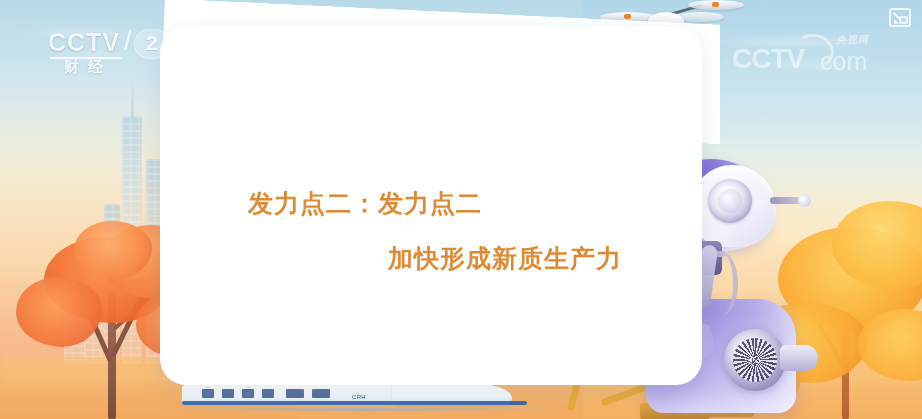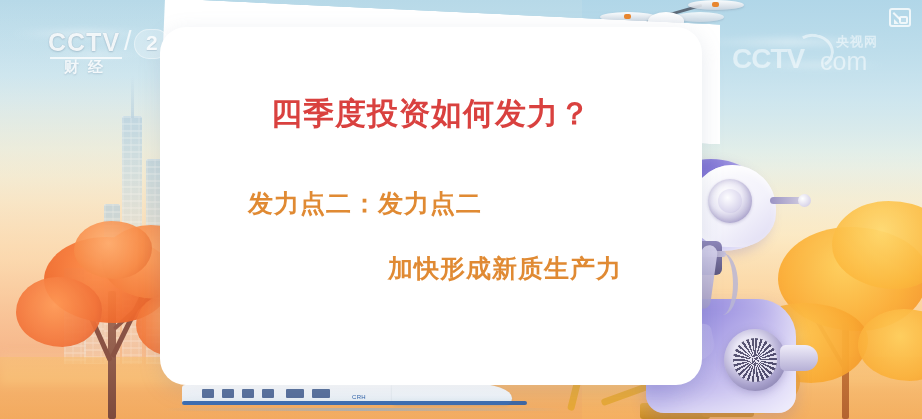--- a/index.html
+++ b/index.html
@@ -283,21 +283,21 @@
     white-space:nowrap;
   }
   .subline {
     position:absolute;
     font-size:25px; font-weight:bold;
     color:#e08a33;
     letter-spacing:1px;
     white-space:nowrap;
   }
   .subline.l1 { left:88px; top:160px; }
-  .subline.l2 { left:228px; top:225px; }
+  .subline.l2 { left:228px; top:215px; }
 
   
   .cctv2 {
     position:absolute; left:48px; top:28px; width:128px; height:48px;
     opacity:.9;
   }
   .cctv2-text {
     position:absolute; left:0; top:0;
     font-size:25px; font-weight:bold; letter-spacing:1px;
     color:rgba(255,255,255,.92);
@@ -345,22 +345,23 @@
   .wm-arc {
     position:absolute; left:62px; top:0px; width:40px; height:34px;
     border:3px solid rgba(255,255,255,.9);
     border-radius:50%;
     border-bottom-color: transparent;
     border-left-color: transparent;
     transform: rotate(12deg);
   }
   .wm-cn {
     position:absolute; left:104px; top:-1px;
-    font-size:13px; font-weight:bold; letter-spacing:1px;
+    font-size:10px; font-weight:bold; letter-spacing:1px;
     color: rgba(255,255,255,.92);
+    font-style: italic;
   }
 
   
   .pip {
     position:absolute; right:11px; top:8px; width:22px; height:19px;
     border:2px solid rgba(255,255,255,.78);
     border-radius:3px;
   }
   .pip-sub {
     position:absolute; right:1px; bottom:1px; width:9px; height:8px;
@@ -491,21 +492,20 @@
     <div class="rotor-dot" style="left:32px;top:18px;"></div>
     <div class="rotor-dot" style="left:36px;top:30px;"></div>
     <div class="drone-body"></div>
     <div class="drone-leg" style="left:62px;top:32px;height:12px;transform:rotate(14deg);"></div>
     <div class="drone-leg" style="left:88px;top:32px;height:12px;transform:rotate(-14deg);"></div>
   </div>
 
   <div class="sheet-back"></div>
   <div class="card">
     <div class="card-inner">
-      <div class="title">四季度投资如何发力？</div>
       <div class="subline l1">发力点二：发力点二</div>
       <div class="subline l2">加快形成新质生产力</div>
     </div>
   </div>
 
   <div class="cctv2">
     <div class="cctv2-text">CCTV</div>
     <div class="cctv2-slash">/</div>
     <div class="cctv2-circle"></div>
     <div class="cctv2-num">2</div>

